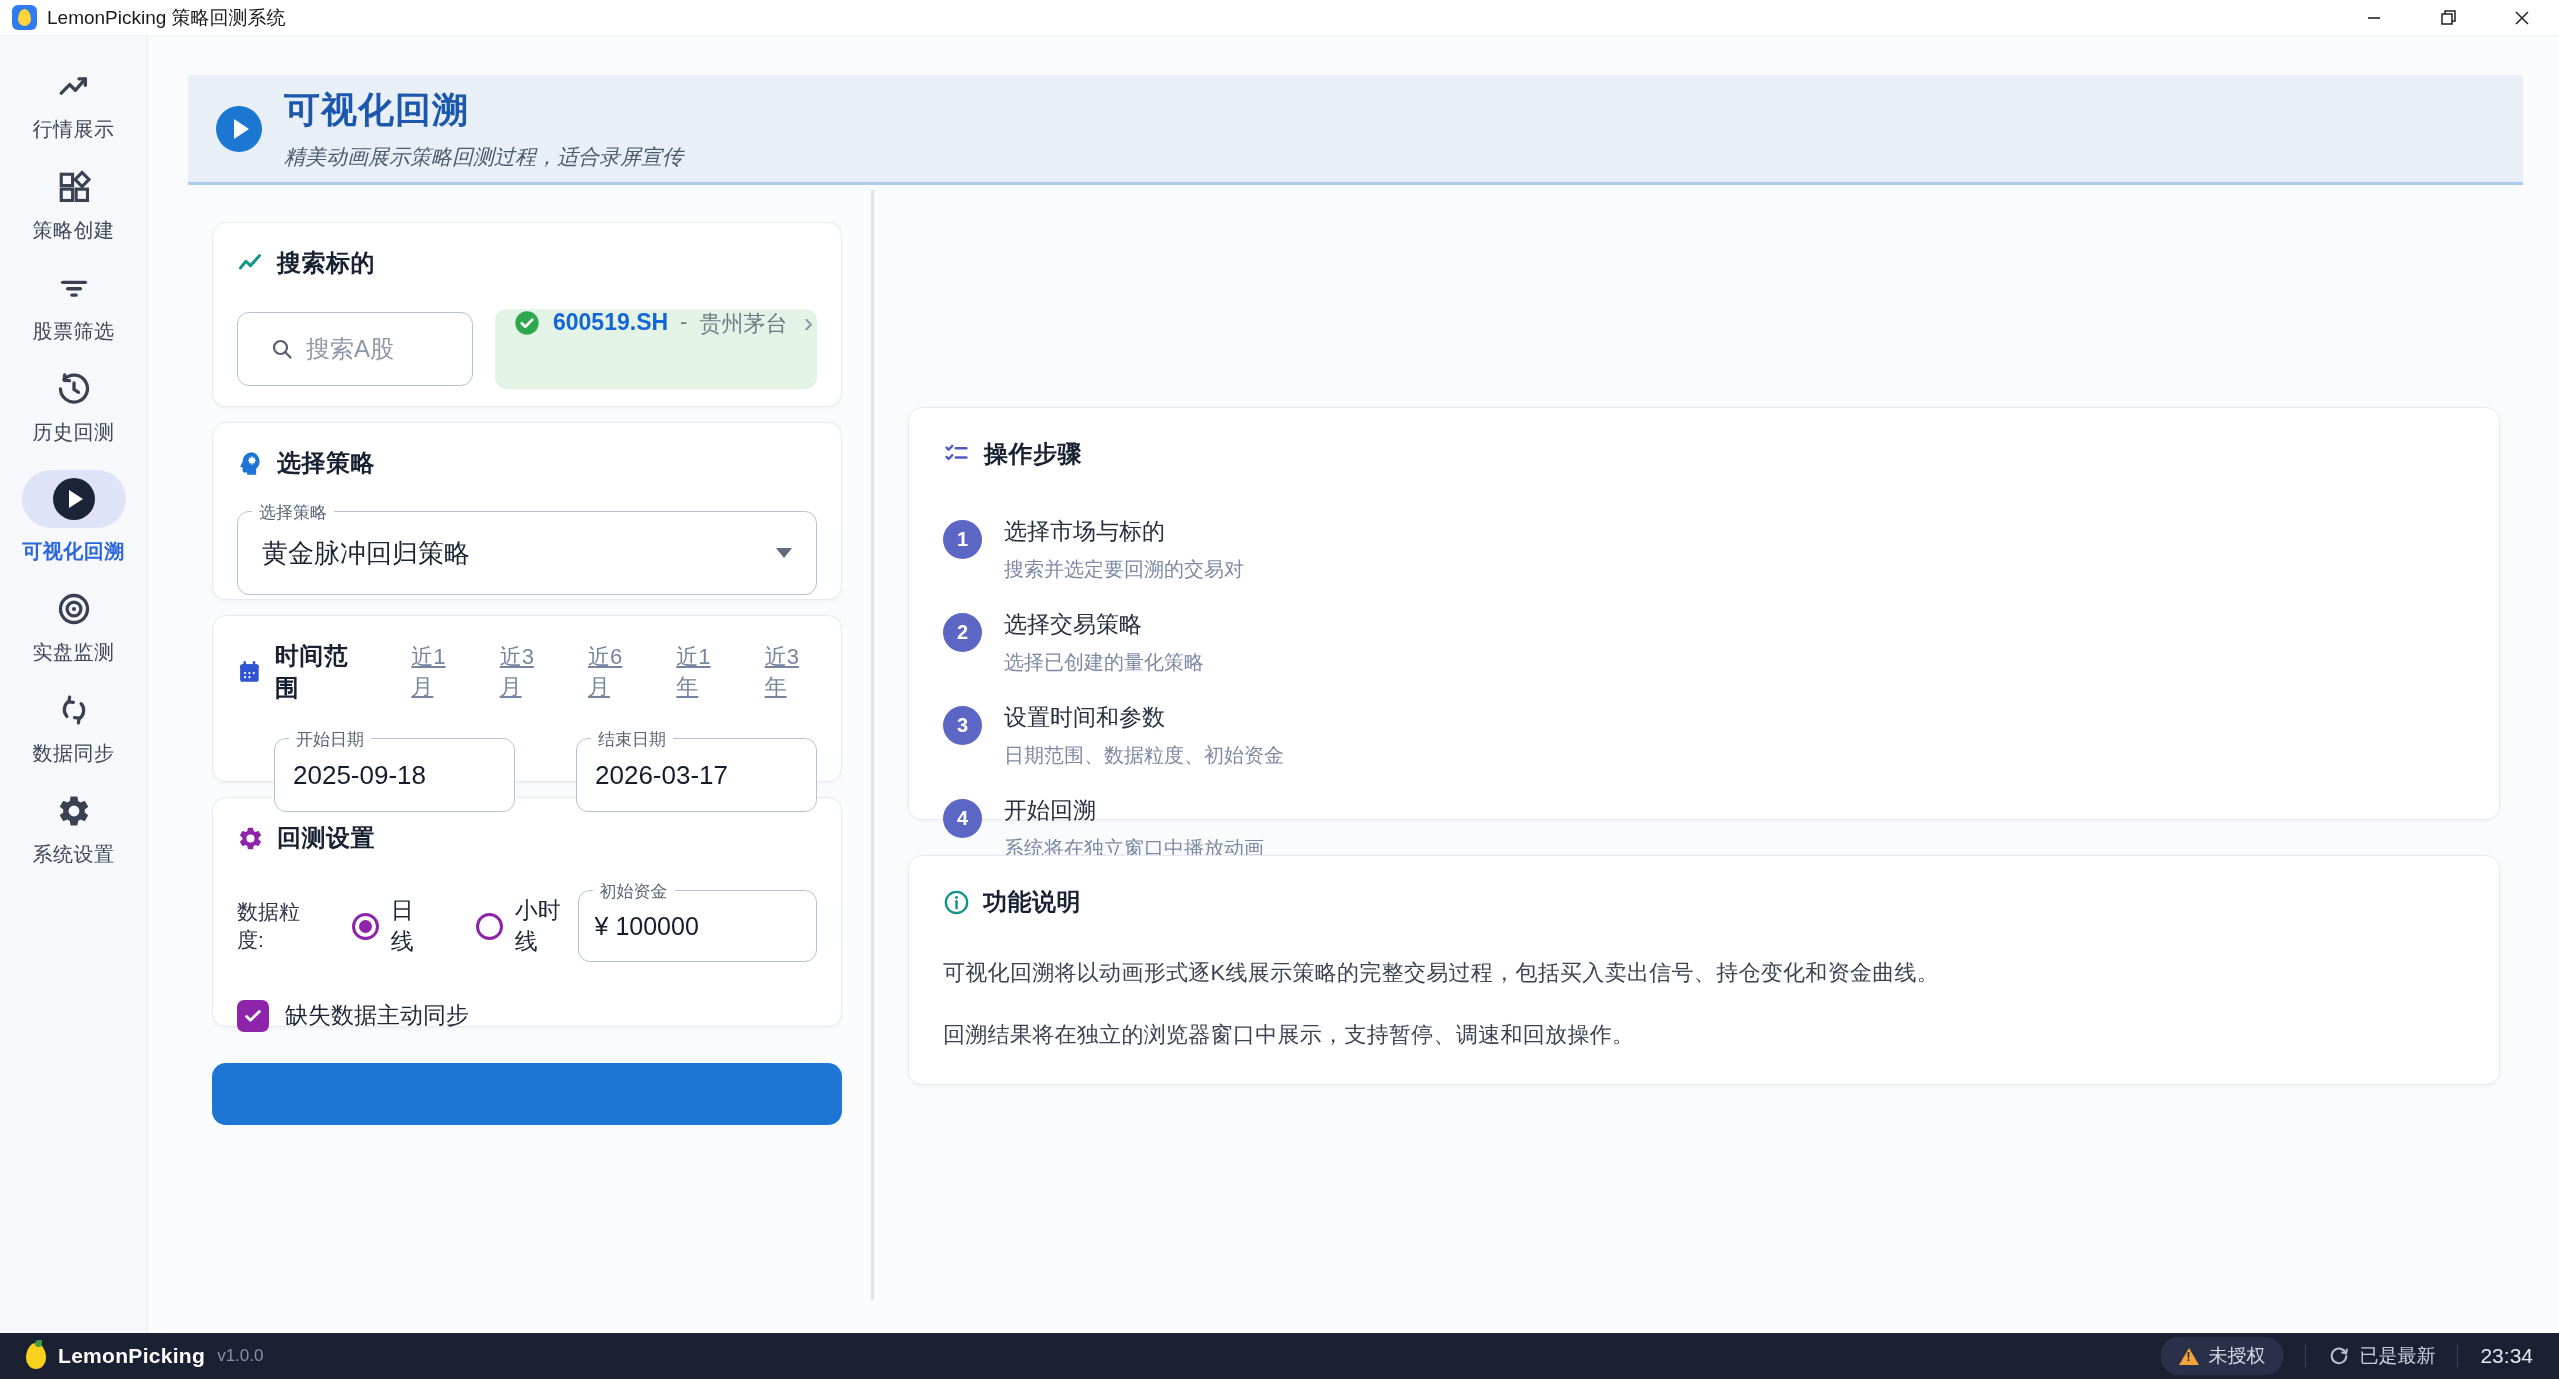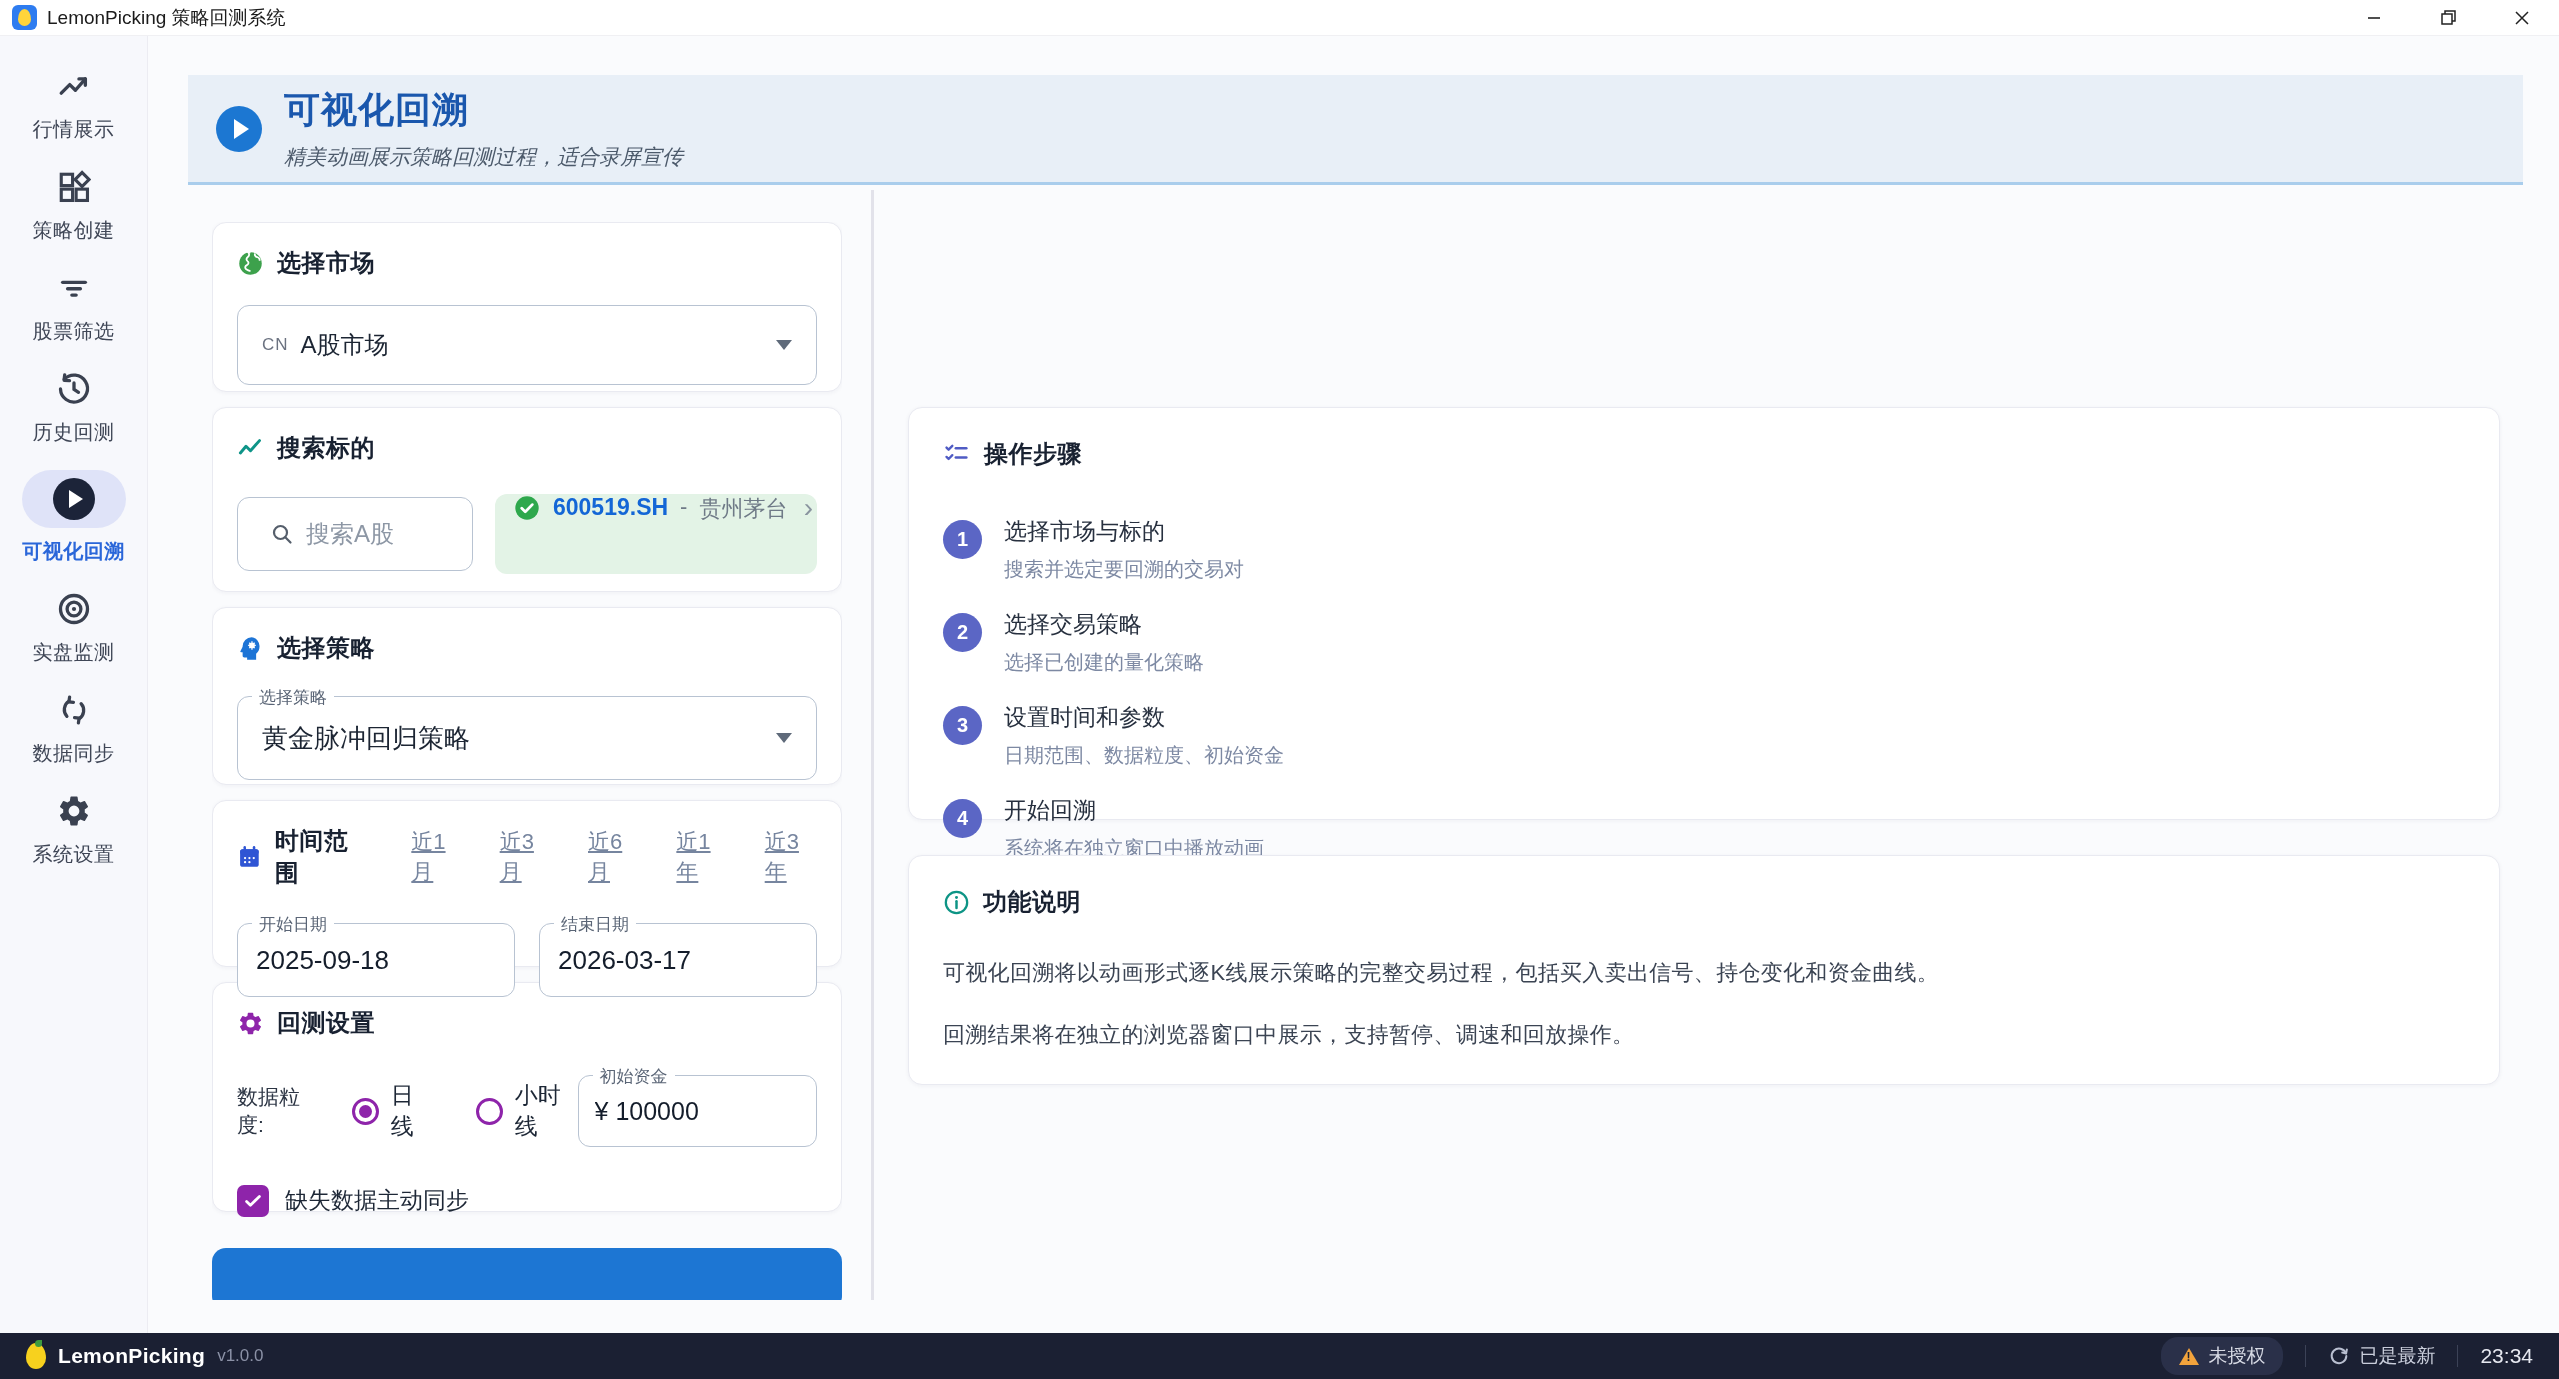--- a/index.html
+++ b/index.html
@@ -97,21 +97,21 @@
   .chip-name { font-size:22px; color:#6f7a87; }
   .chip-arrow { margin-left:auto; color:#8a949f; font-size:28px; line-height:1; }
 
   .strategy-select { margin-top:32px; height:84px; display:flex; align-items:center; padding:0 24px; cursor:pointer; }
   .strategy-value { font-size:26px; color:#1c2533; }
 
   .time-title-row { display:flex; align-items:center; gap:13px; }
   .quick-links { display:flex; gap:36px; margin-left:30px; }
   .quick-link { font-size:22px; color:#76859f; cursor:pointer;text-decoration:underline; }
   .date-row { margin-top:34px; display:flex; gap:24px; }
-  .date-field { width:288px; height:74px; display:flex; align-items:center; padding:0 18px; }
+  .date-field { width:288px; height:74px; display:flex; align-items:center; padding:0 18px;margin-left:37px; }
   .date-field input { border:none; outline:none; width:100%; font-size:26px; color:#141d2b;
     font-family:inherit; background:transparent; }
 
   .gran-row { margin-top:36px; display:flex; align-items:center; }
   .gran-label { font-size:21px; color:#2c3544; }
   .radio-opt { display:flex; align-items:center; gap:12px; margin-left:30px; cursor:pointer; }
   .radio-opt.second { margin-left:44px; }
   .radio-circle { width:27px; height:27px; border-radius:50%; border:3px solid #8e24aa; position:relative; flex:none; }
   .radio-circle.checked::after { content:""; position:absolute; inset:4px; border-radius:50%; background:#8e24aa; }
   .radio-label { font-size:23px; color:#1d2736; }
@@ -267,35 +267,20 @@
       <div class="header-texts">
         <div class="page-title">可视化回溯</div>
         <div class="page-subtitle">精美动画展示策略回测过程，适合录屏宣传</div>
       </div>
     </div>
 
     <div class="divider-v"></div>
 
     <div class="left-col">
 
-      <div class="card" style="height:170px">
-        <div class="card-title-row">
-          <svg class="icon-svg" width="27" height="27" viewBox="0 0 24 24">
-              <circle cx="12" cy="12" r="10" fill="#3da14c"></circle>
-              <path d="M12 2a10 10 0 0 0-2 .2c1.2 1.4 1 3.1-.4 4.1-1.4 1-1.6 2.6-.3 3.6 1.4 1 1.1 2.8-.5 3.5-1.7.8-2 2.5-.6 3.8a10 10 0 0 0 3.8 1.6" fill="none" stroke="#ffffff" stroke-width="1.6"></path>
-              <path d="M16 3.1c-.5 1.5.3 2.9 2 3.3 1.6.4 2.4 1.7 2 3.1" fill="none" stroke="#ffffff" stroke-width="1.6"></path>
-            </svg>
-          <div class="card-title">选择市场</div>
-        </div>
-        <div class="select-box">
-          <span class="select-prefix">CN</span>
-          <span class="select-value">A股市场</span>
-          <span class="caret"></span>
-        </div>
-      </div>
 
       <div class="card" style="height:185px">
         <div class="card-title-row">
           <svg class="icon-svg" width="27" height="27" viewBox="0 0 24 24">
               <path d="M3 16l5-6 4 4 8-9" fill="none" stroke="#0e9488" stroke-width="2.6" stroke-linecap="round" stroke-linejoin="round"></path>
             </svg>
           <div class="card-title">搜索标的</div>
         </div>
         <div class="search-row">
           <div class="search-input-wrap">

